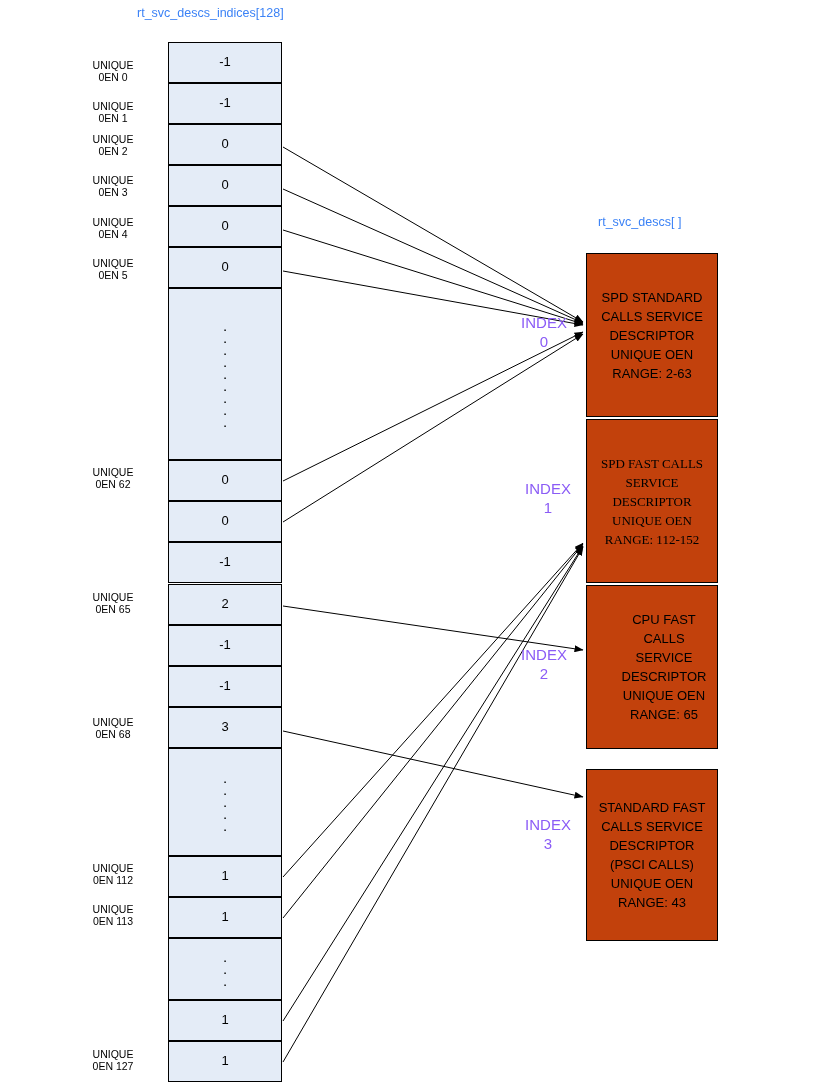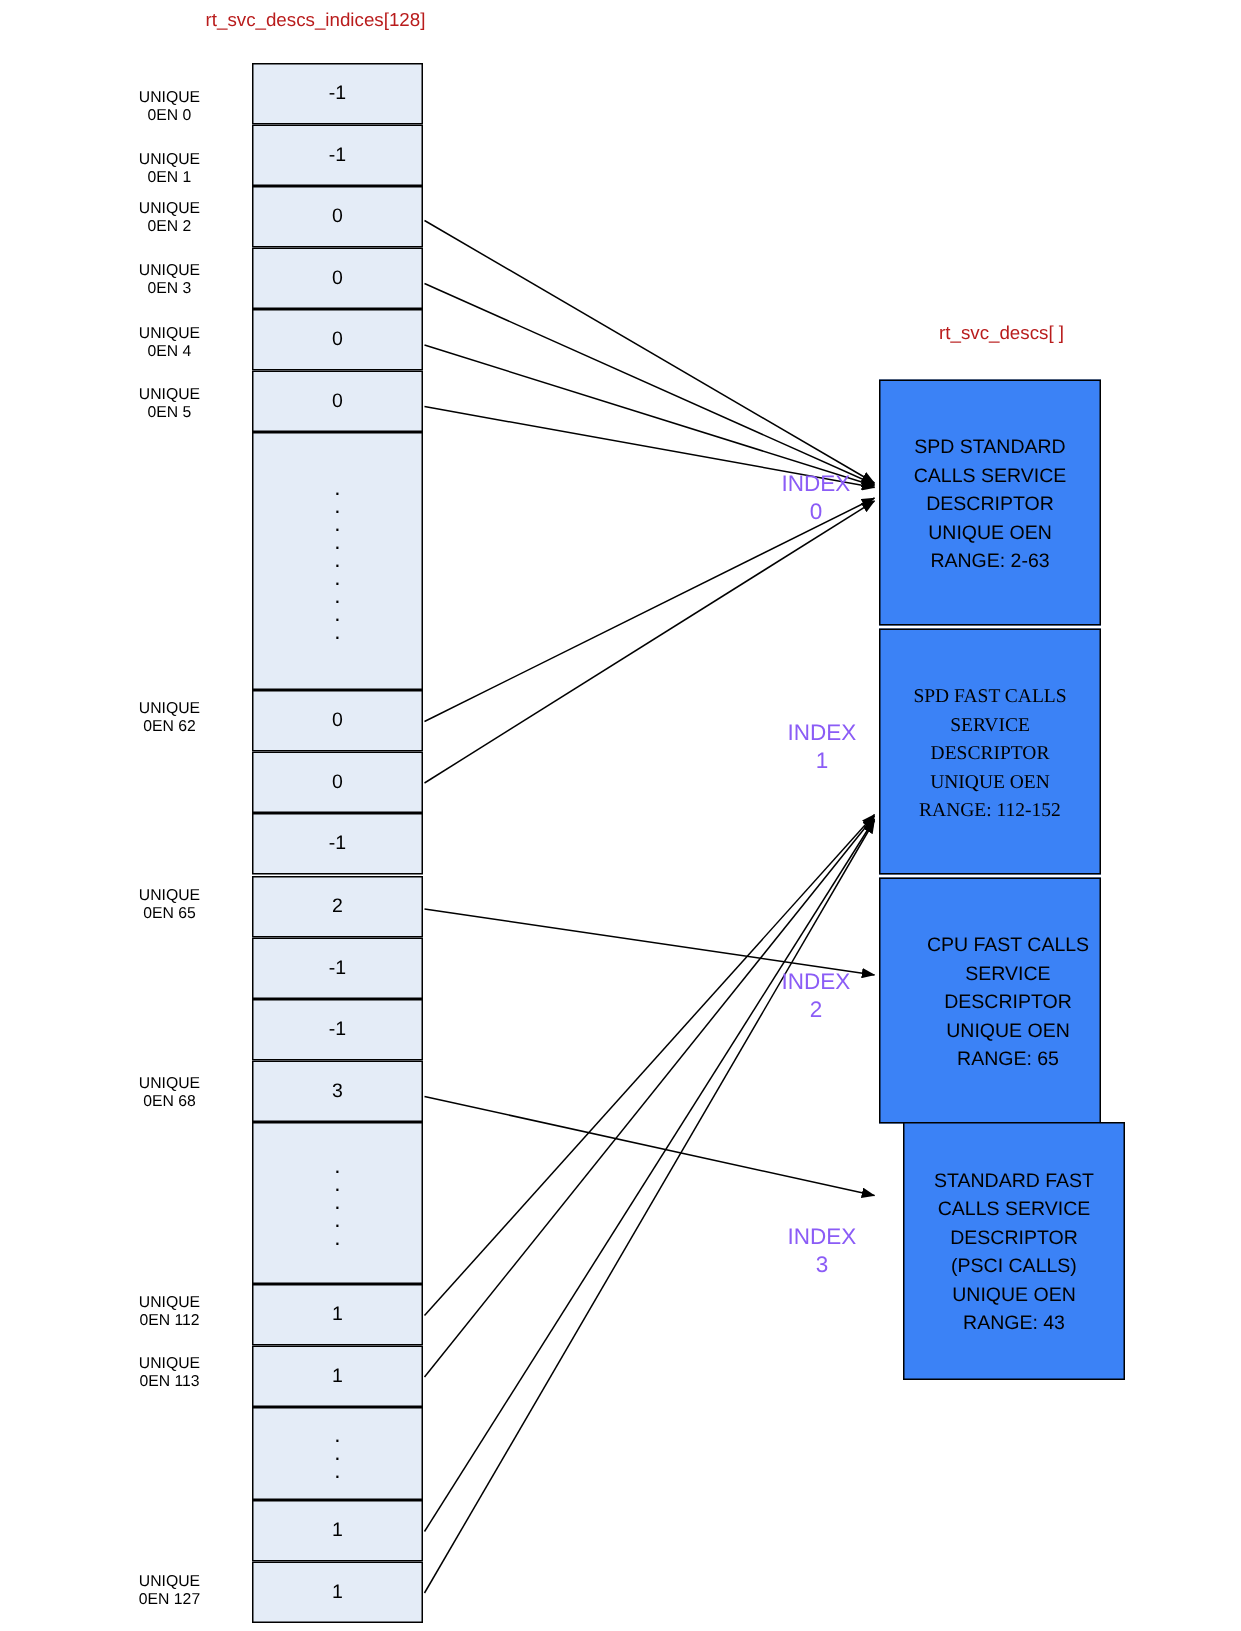--- a/index.html
+++ b/index.html
@@ -14,25 +14,25 @@
   #canvas {
     position: relative;
     width: 827px;
     height: 1087px;
     overflow: hidden;
     background: #ffffff;
   }
   .title {
     position: absolute;
     font-size: 12.5px;
-    color: #b91c1c;
+    color: #3b82f6;
     white-space: nowrap;
   }
   #left-title { left: 137px; top: 6px; }
-  #right-title { left: 626px; top: 215px; }
+  #right-title { left: 598px; top: 215px; }
 
   .cell {
     position: absolute;
     left: 168px;
     width: 114px;
     box-sizing: border-box;
     border: 1px solid #000000;
     background: #e4ecf7;
     font-size: 13px;
     display: flex;
@@ -58,24 +58,24 @@
     width: 90px;
     text-align: center;
     font-size: 10.5px;
     line-height: 12px;
     color: #000;
     left: 68px;
   }
   .desc {
     position: absolute;
     left: 586px;
-    width: 148px;
+    width: 132px;
     box-sizing: border-box;
     border: 1px solid #000000;
-    background: #3b82f6;
+    background: #c2410c;
     font-size: 13px;
     line-height: 19px;
     display: flex;
     align-items: center;
     justify-content: center;
     text-align: center;
     padding: 2px 6px;
   }
   .indexlabel {
     position: absolute;
@@ -211,21 +211,21 @@
   <div class="desc" style="top:585px;height:164px;padding-left:30px;">
     <div>
       <div>CPU FAST CALLS</div>
       <div>SERVICE</div>
       <div>DESCRIPTOR</div>
       <div>UNIQUE OEN</div>
       <div>RANGE: 65</div>
     </div>
   </div>
 
-  <div class="desc" style="top:748px;height:172px;margin-left:16px;">
+  <div class="desc" style="top:769px;height:172px;">
     <div>
       <div>STANDARD FAST</div>
       <div>CALLS SERVICE</div>
       <div>DESCRIPTOR</div>
       <div>(PSCI CALLS)</div>
       <div>UNIQUE OEN</div>
       <div>RANGE: 43</div>
     </div>
   </div>
 

